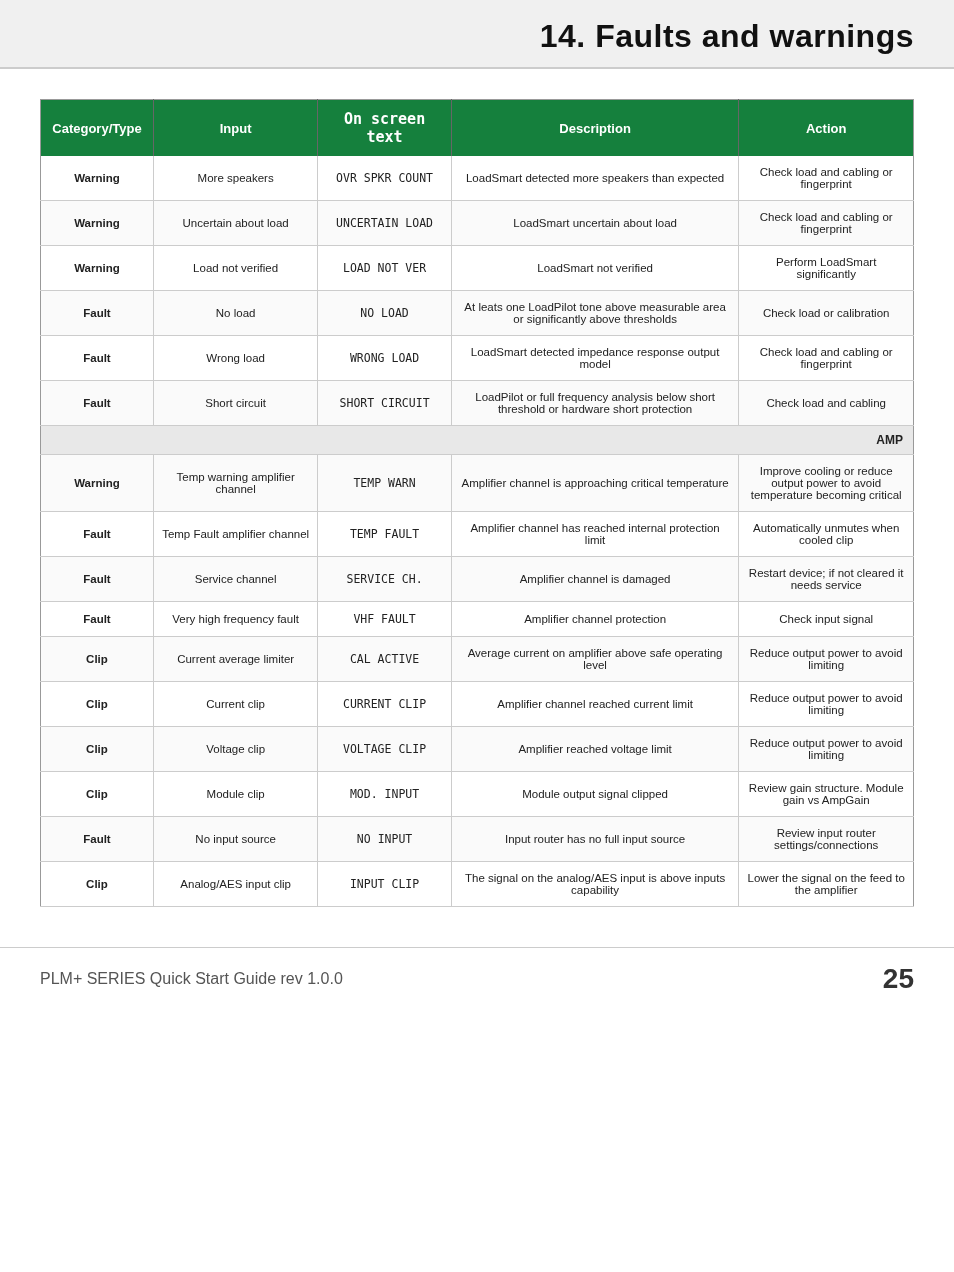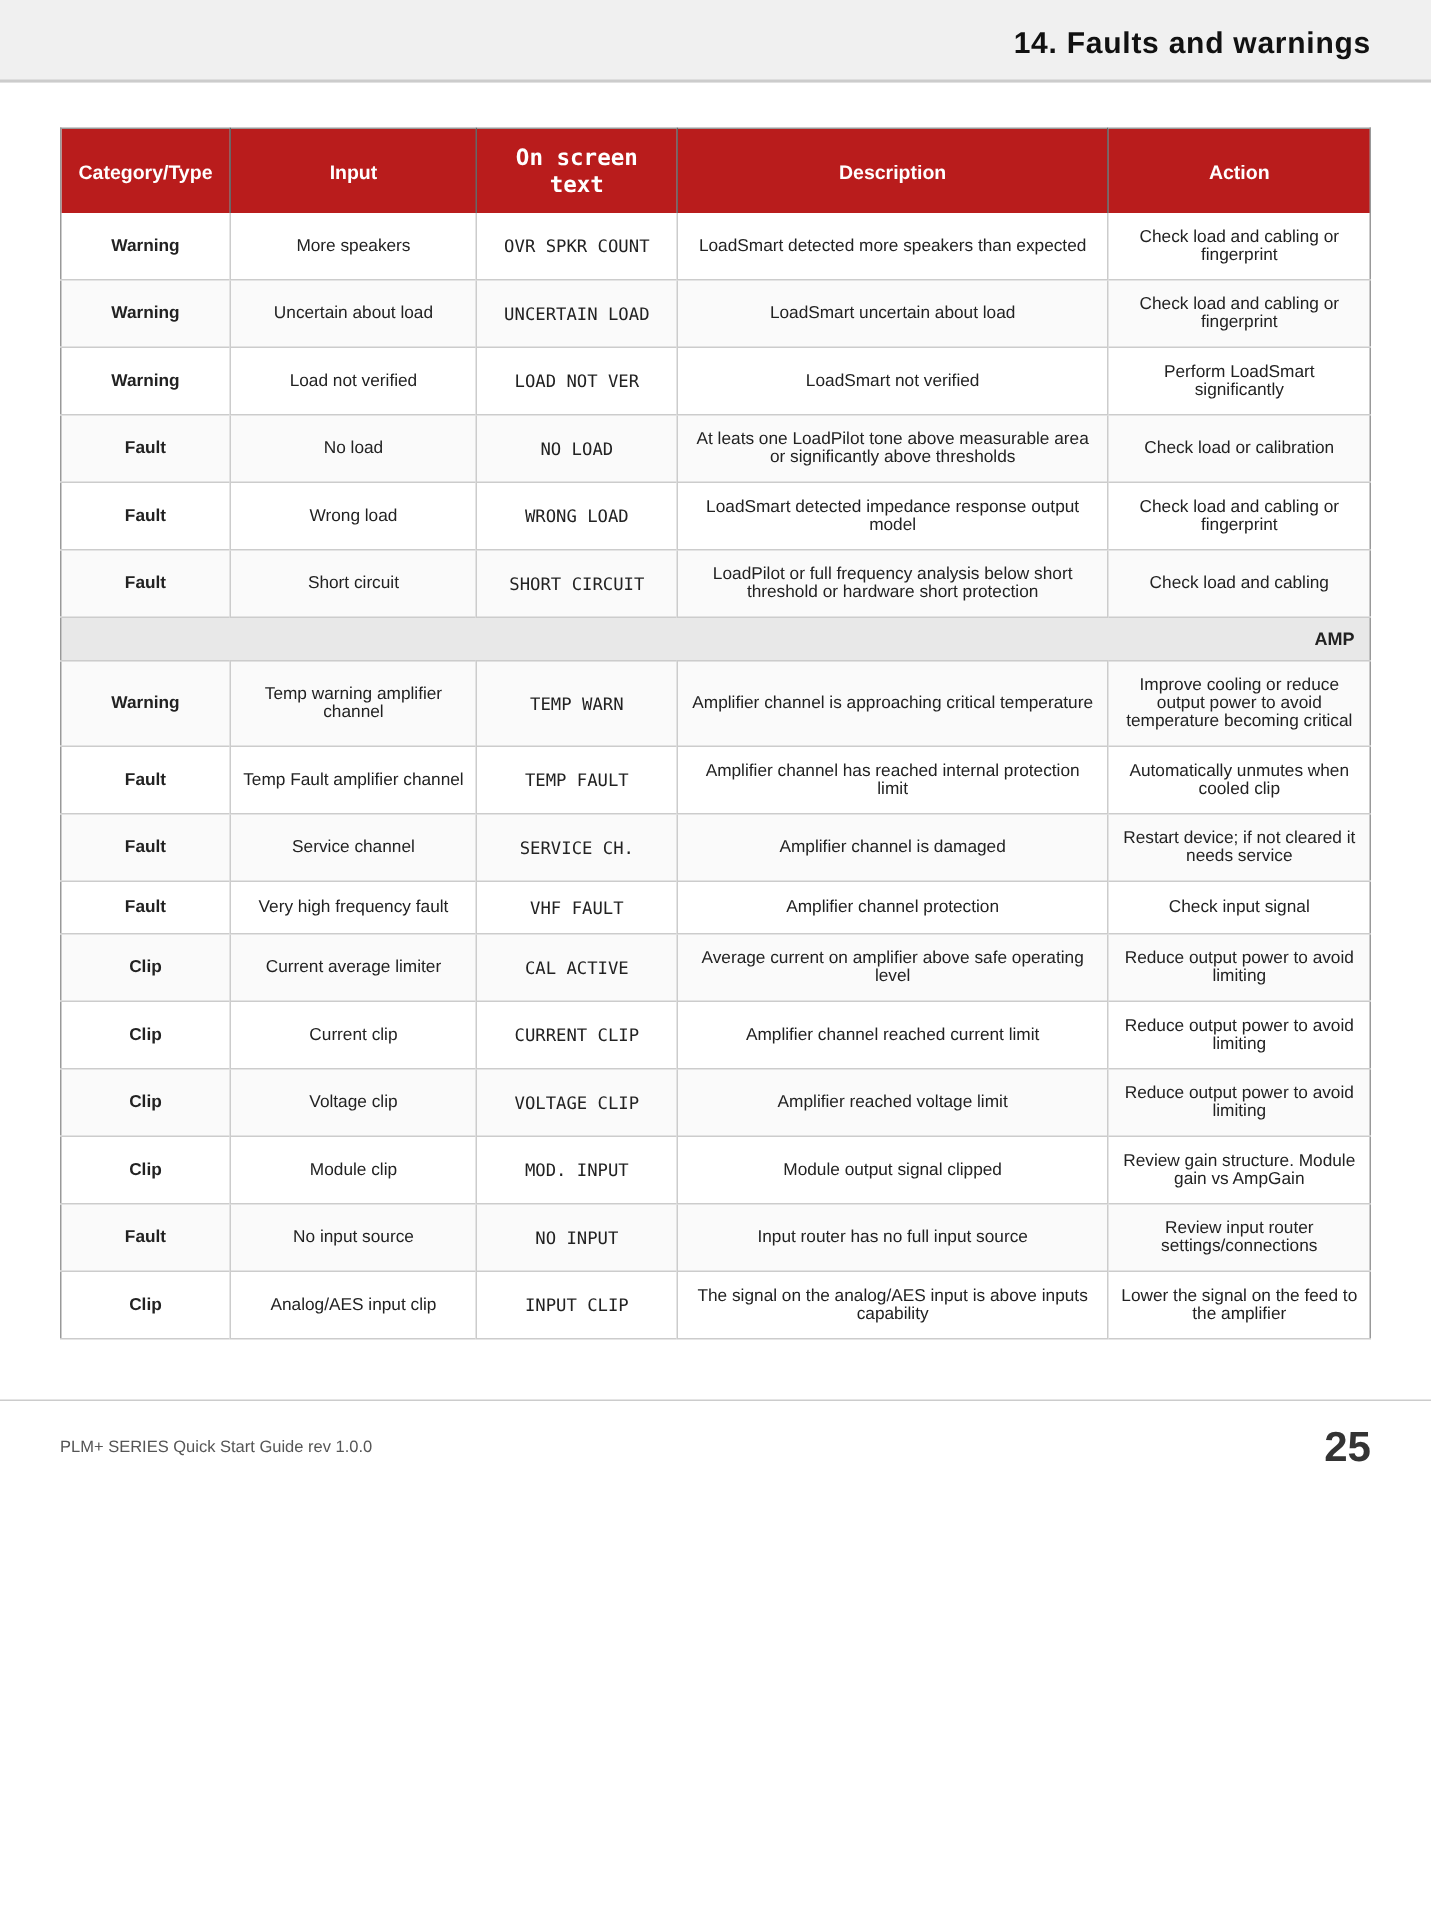--- a/index.html
+++ b/index.html
@@ -15,38 +15,38 @@
     .page-header {
       background: #f0f0f0;
       border-bottom: 2px solid #ccc;
       padding: 18px 40px 12px 40px;
       display: flex;
       justify-content: flex-end;
       align-items: center;
     }
 
     .page-title {
-      font-size: 20px;
+      font-size: 32px;
       font-weight: bold;
       color: #111;
       letter-spacing: 0.5px;
     }
 
     .page-content {
       padding: 30px 40px 30px 40px;
     }
 
     table {
       width: 100%;
       border-collapse: collapse;
       border: 1px solid #999;
     }
 
     thead tr {
-      background: #b91c1c;
+      background: #15803d;
       color: #fff;
     }
 
     thead th {
       padding: 10px 8px;
       font-size: 13px;
       font-weight: bold;
       text-align: center;
       border-right: 1px solid #666;
     }
@@ -95,21 +95,21 @@
       position: relative;
       padding: 15px 40px;
       display: flex;
       justify-content: space-between;
       align-items: center;
       border-top: 1px solid #ccc;
       margin-top: 10px;
     }
 
     .footer-series {
-      font-size: 11px;
+      font-size: 16px;
       color: #555;
       text-align: center;
     }
 
     .footer-page {
       font-size: 28px;
       font-weight: bold;
       color: #333;
     }
   </style>

